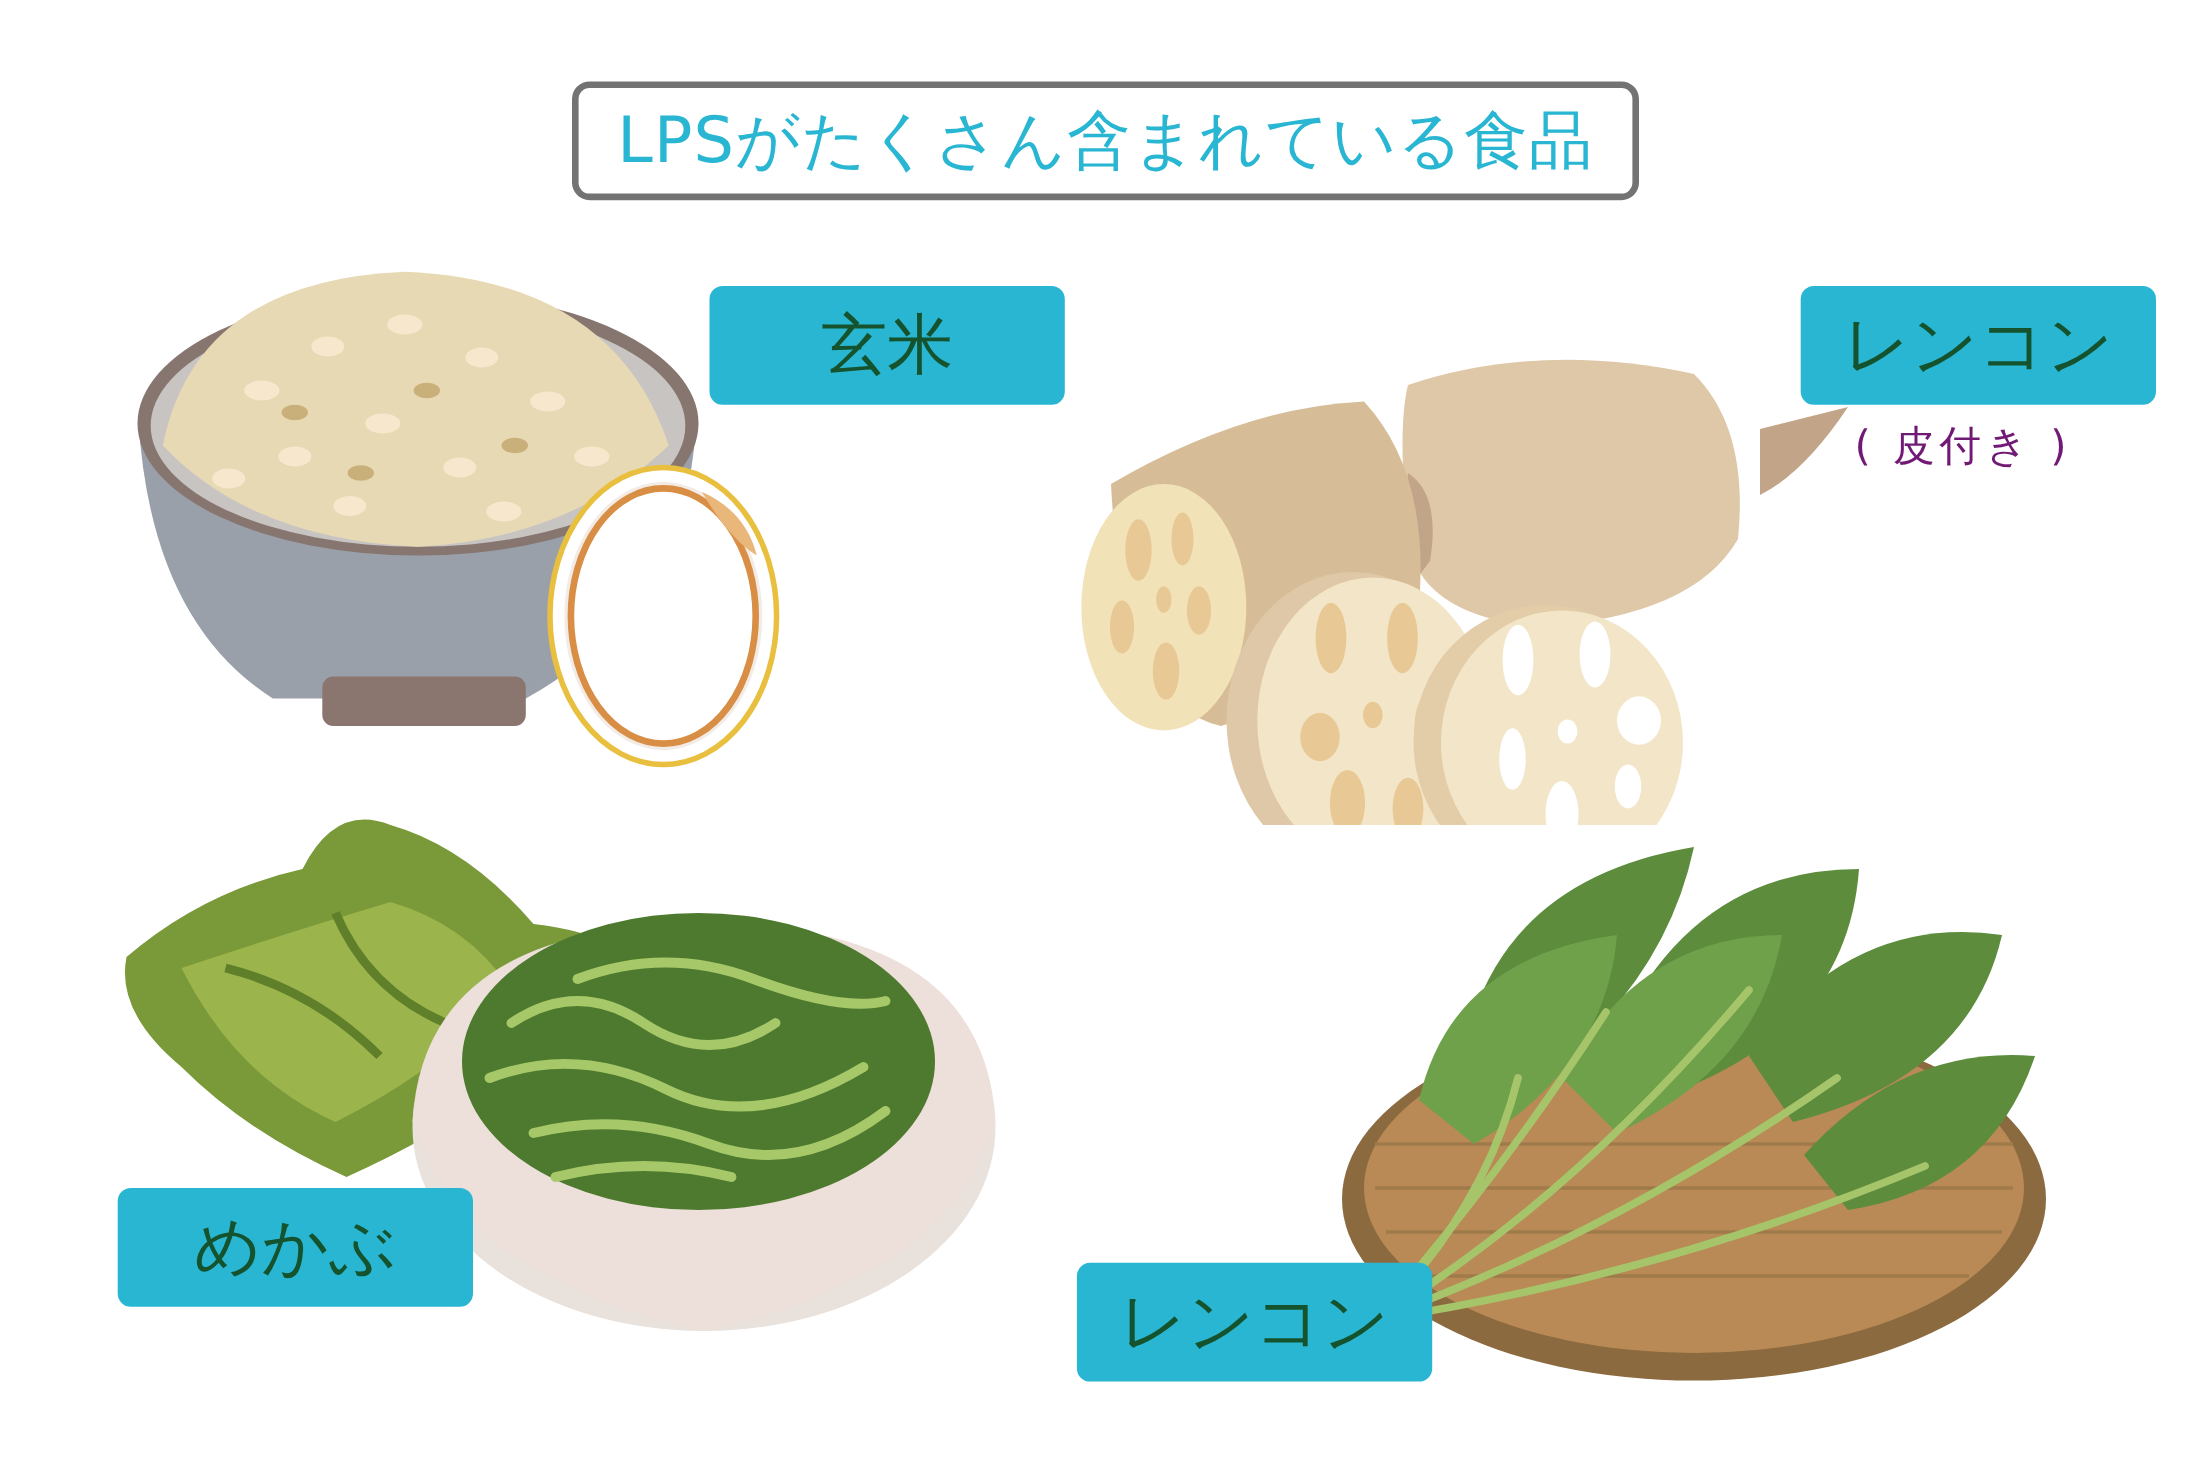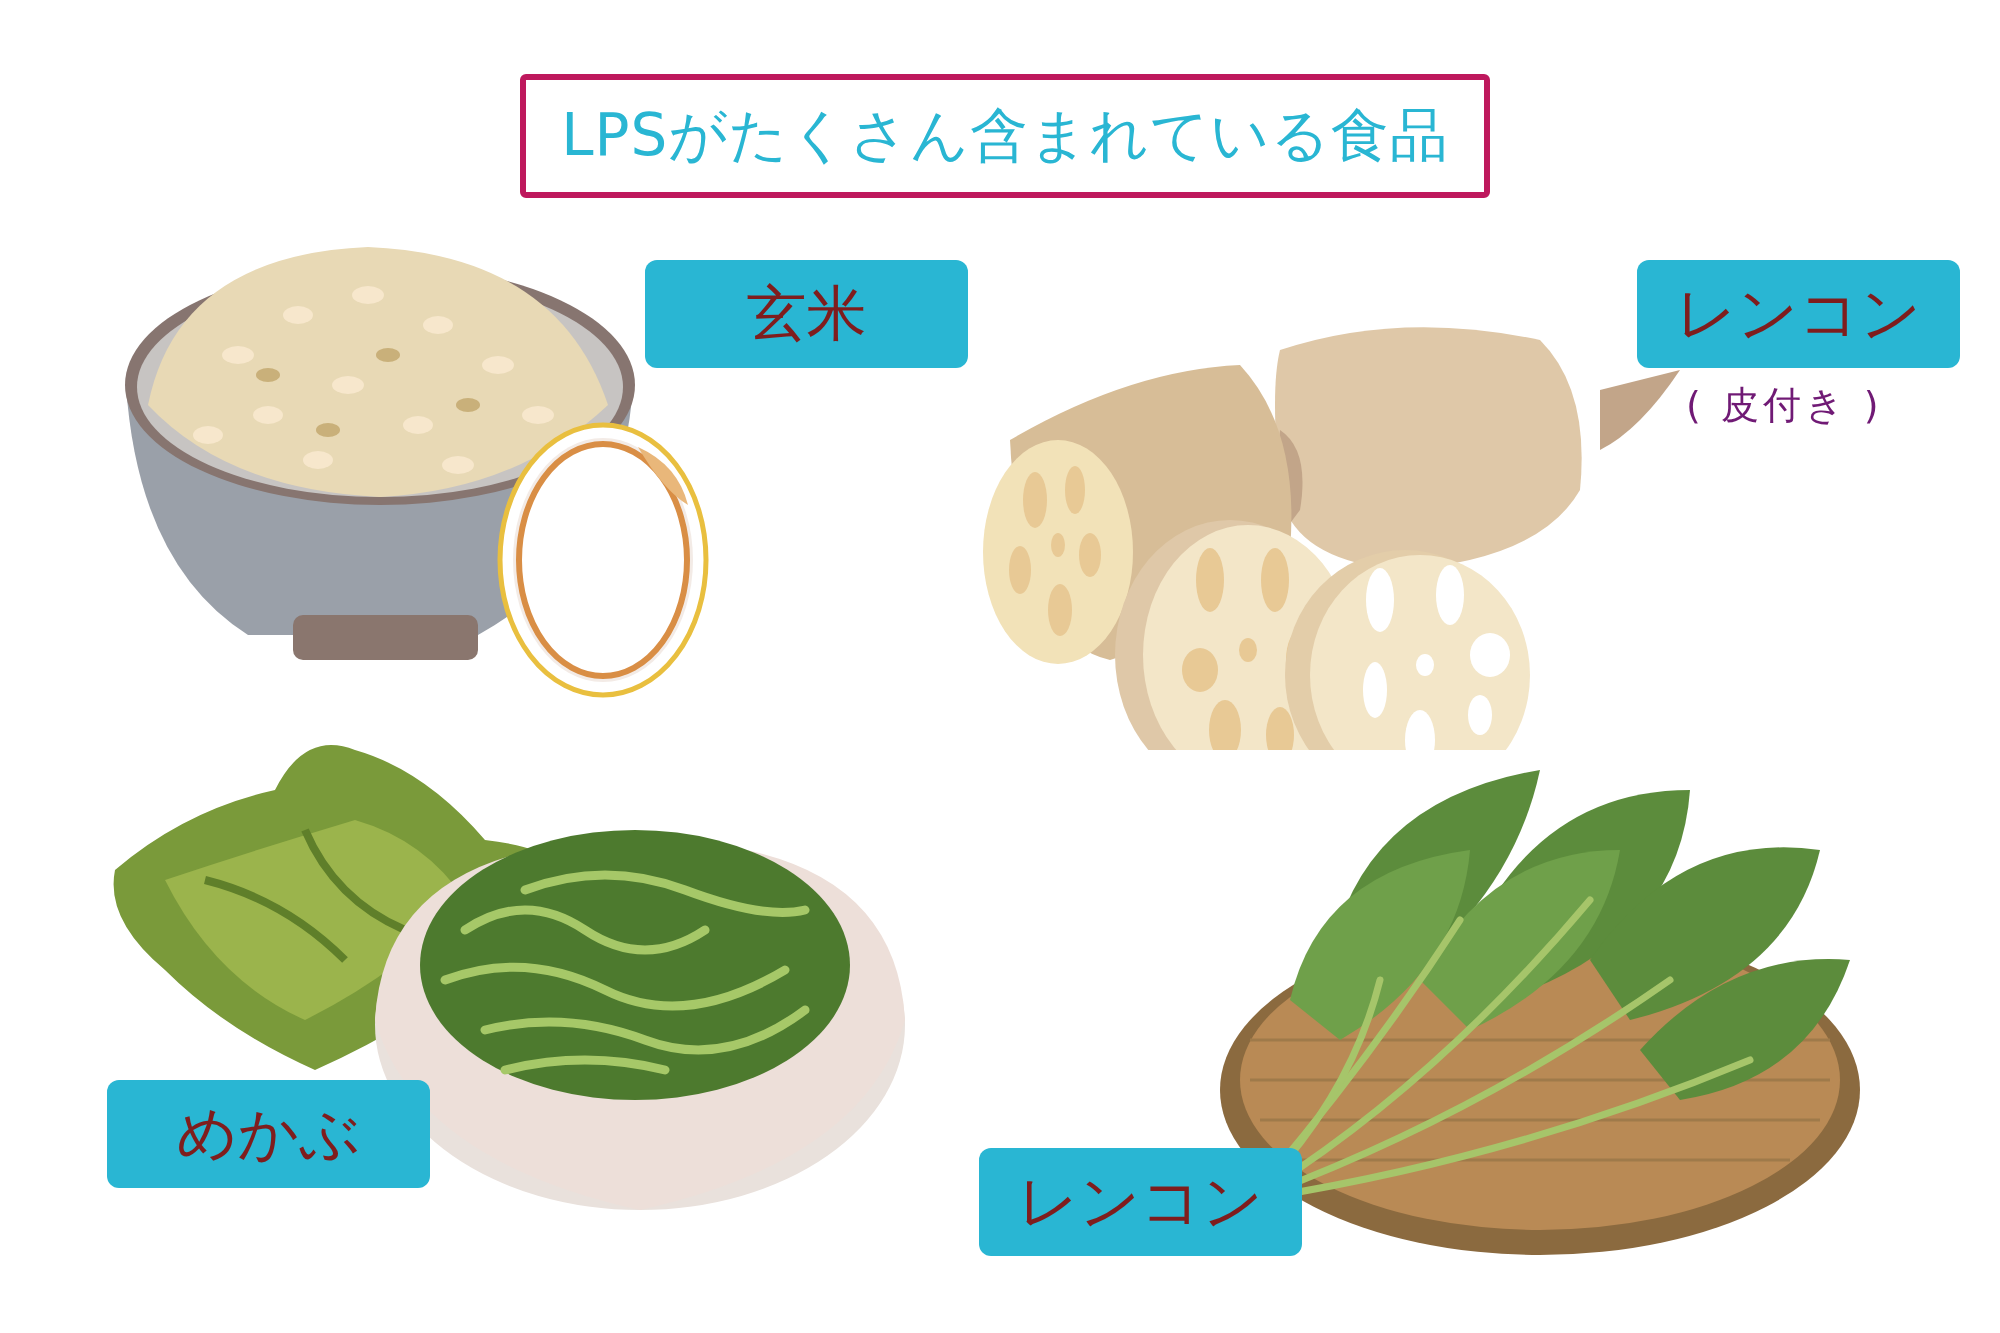--- a/index.html
+++ b/index.html
@@ -1,23 +1,23 @@
 <!DOCTYPE html>
 <html><head>
 <meta charset="utf-8">
 <style>
   html, body { margin:0; padding:0; background:#ffffff; }
   body { width:2000px; height:1333px; position:relative; overflow:hidden;
          font-family:"DejaVu Sans","Liberation Sans",sans-serif; }
-  .title-box { position:absolute; left:520px; top:74px; width:970px; height:124px;
-               border:6px solid #be185d; border-radius:6px; box-sizing:border-box;
+  .title-box { position:absolute; left:520px; top:74px; width:970px; height:108px;
+               border:6px solid #737373; border-radius:16px; box-sizing:border-box;
                display:flex; align-items:center; justify-content:center;
                color:#29b6d3; font-size:58px; letter-spacing:1px; }
   .label { position:absolute; width:323px; height:108px; background:#29b6d3;
-           border-radius:12px; color:#7f1d1d; font-size:60px;
+           border-radius:12px; color:#14532d; font-size:60px;
            display:flex; align-items:center; justify-content:center; }
   .sub { position:absolute; color:#701a75; font-size:38px; letter-spacing:4px; }
   svg.illus { position:absolute; }
 </style>
 </head>
 <body>
 
 <div class="title-box">LPSがたくさん含まれている食品</div>
 
 <svg class="illus" style="left:118px;top:235px" width="610" height="480" viewBox="0 0 610 480">

